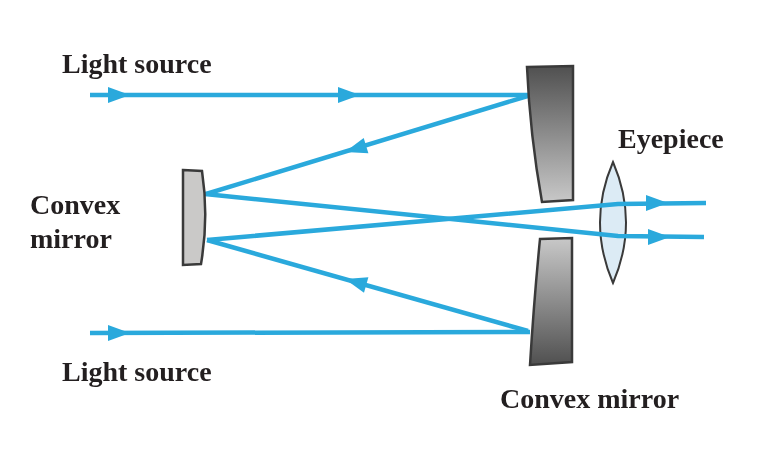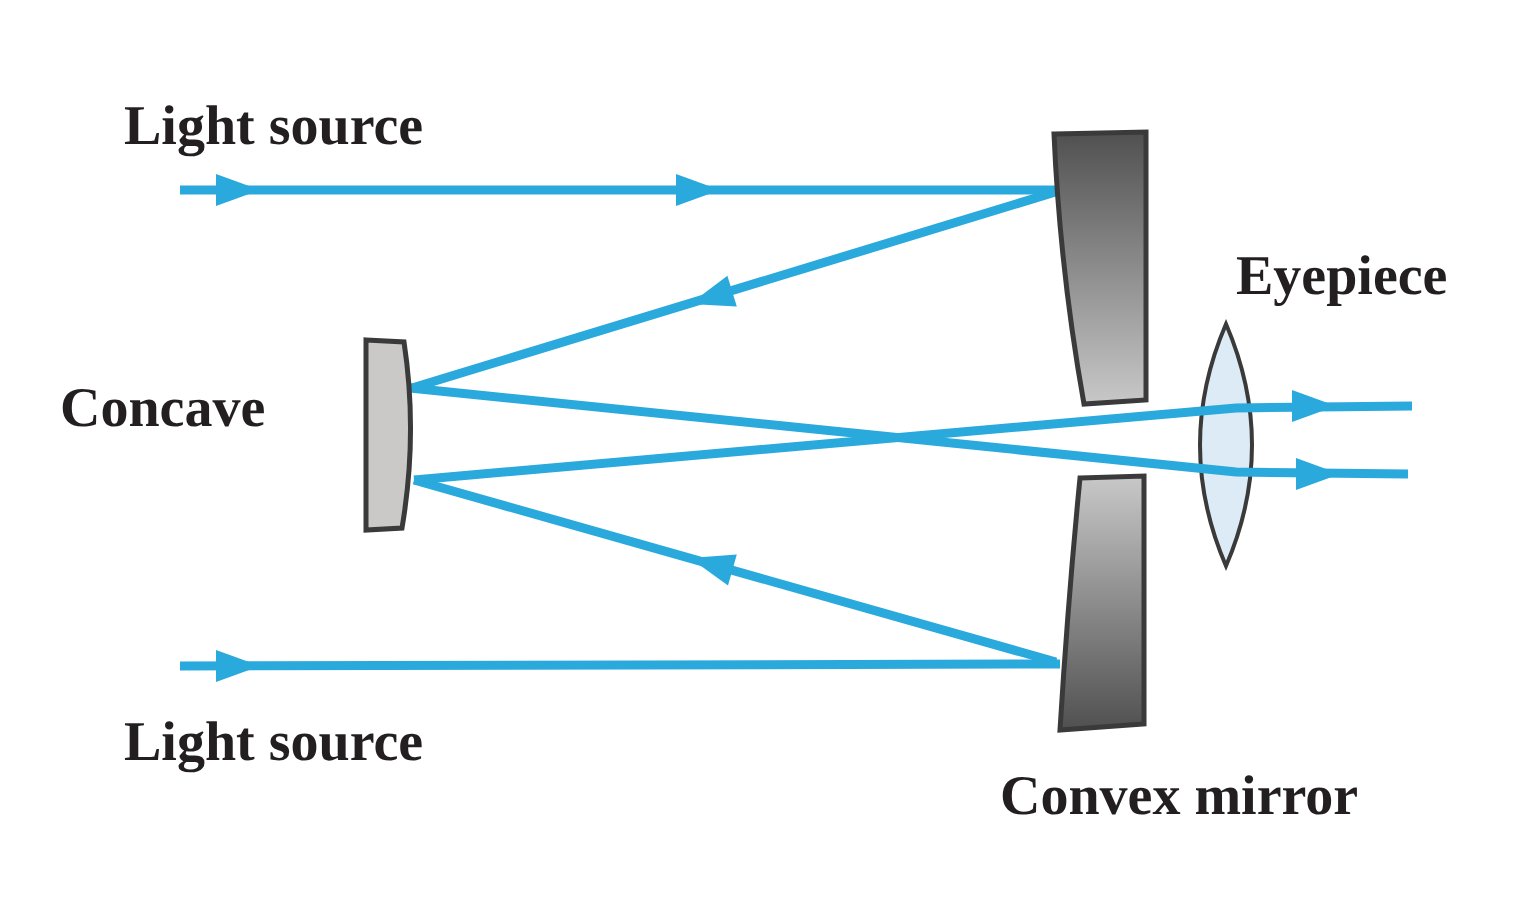--- a/index.html
+++ b/index.html
@@ -63,19 +63,19 @@
 
     <path d="M527,67 L573,66 L573,200 L542,202 Q530,135 527,67 Z" fill="url(#gradUpper)" style="stroke:var(--outline,#3a3a3a);stroke-width:2.5"></path>
 
     <path d="M540,239 L572,238 L572,362 L530,365 Q534,300 540,239 Z" fill="url(#gradLower)" style="stroke:var(--outline,#3a3a3a);stroke-width:2.5"></path>
   </svg>
 
   <div class="lbl" style="left:62px;top:47px">Light source</div>
 
   <div class="lbl" style="left:618px;top:122px">Eyepiece</div>
 
-  <div class="lbl" style="left:30px;top:188px"><span>Concave</span><br></div>
+  <div class="lbl" style="left:30px;top:188px"><span>Convex</span><br><span>mirror</span></div>
 
   <div class="lbl" style="left:62px;top:355px">Light source</div>
 
   <div class="lbl" style="left:500px;top:382px">Convex mirror</div>
 
 </div>
 
 </body></html>

